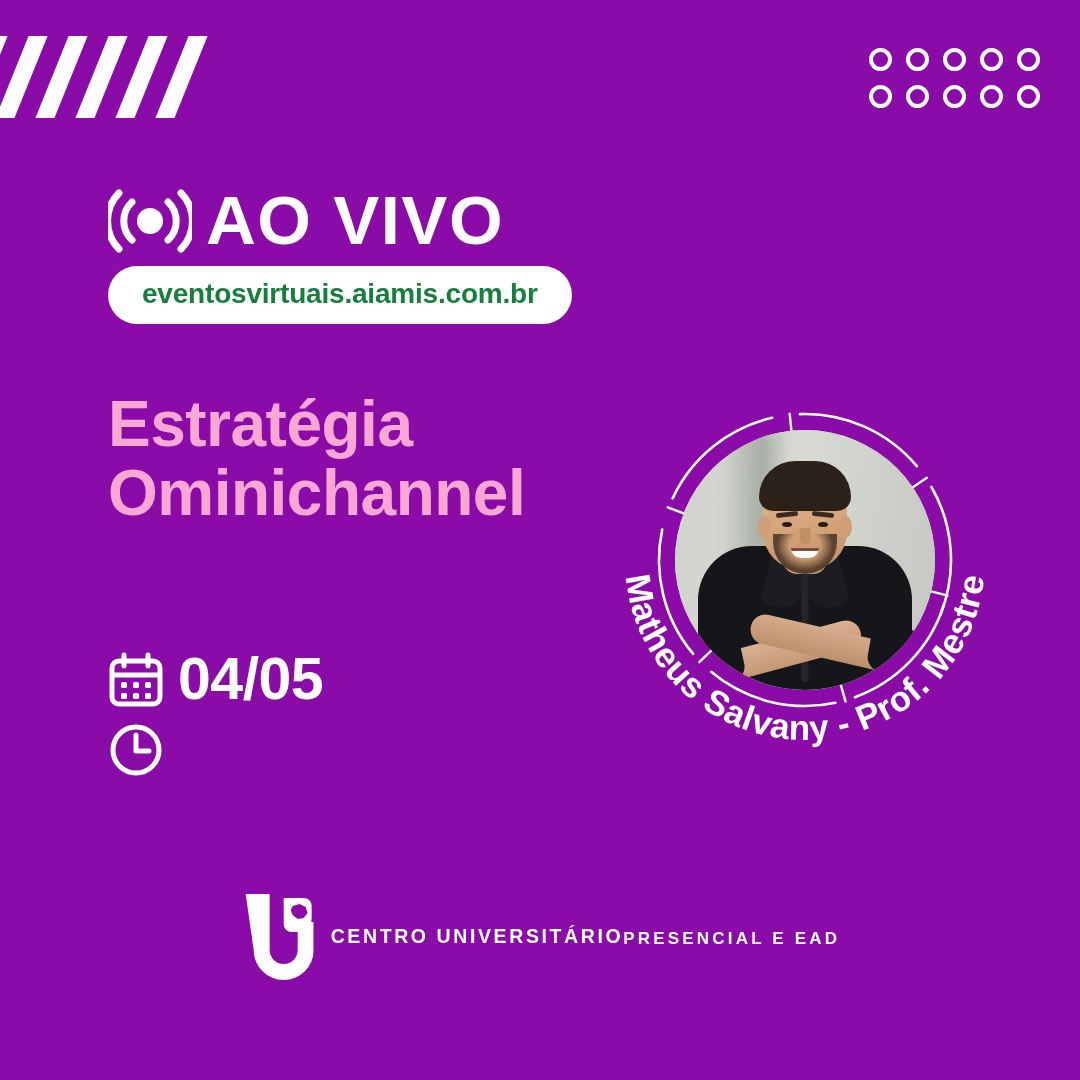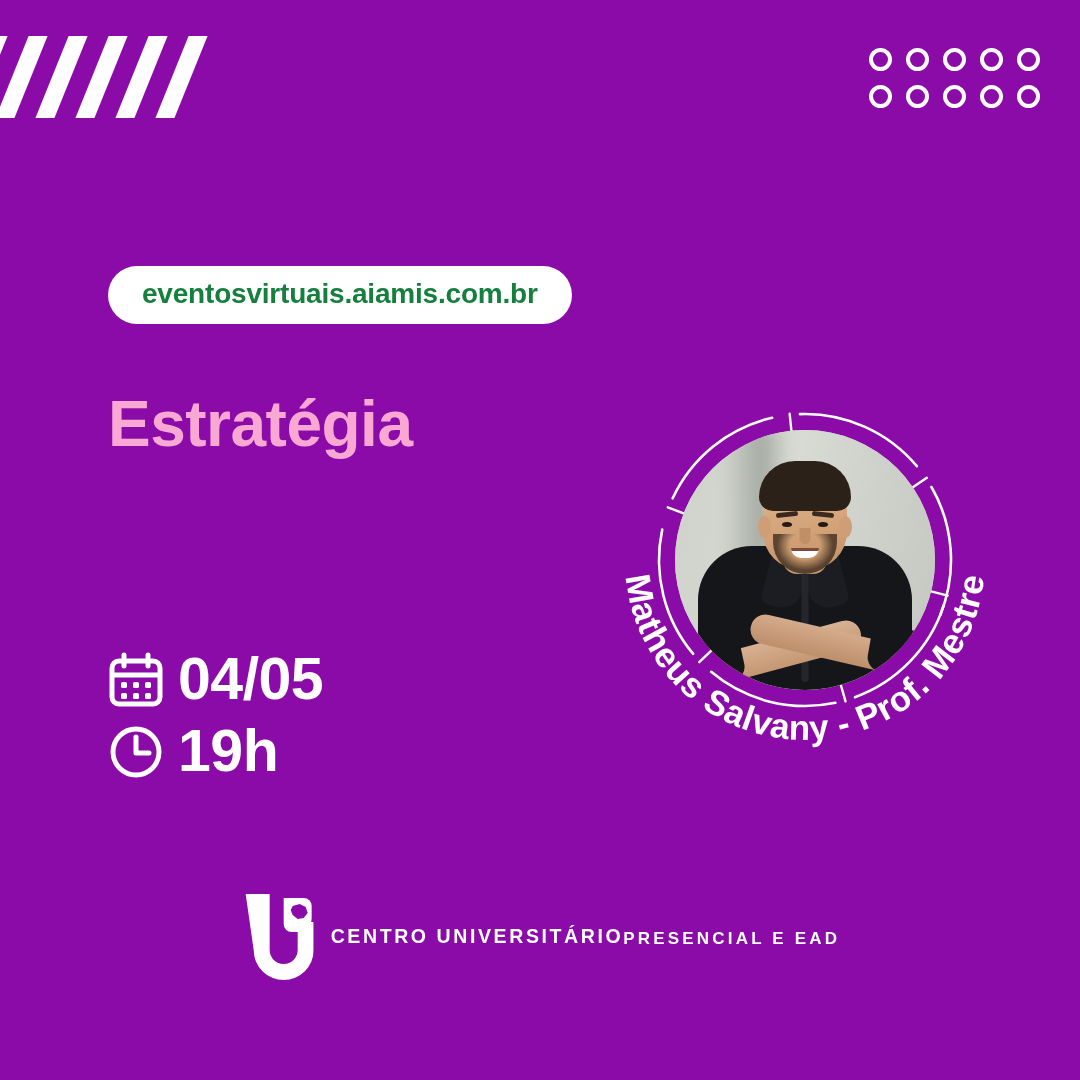--- a/index.html
+++ b/index.html
@@ -260,27 +260,38 @@
       <div class="ring" style="left: 74px; top: 0px;"></div>
       <div class="ring" style="left: 111px; top: 0px;"></div>
       <div class="ring" style="left: 148px; top: 0px;"></div>
       <div class="ring" style="left: 0px; top: 37px;"></div>
       <div class="ring" style="left: 37px; top: 37px;"></div>
       <div class="ring" style="left: 74px; top: 37px;"></div>
       <div class="ring" style="left: 111px; top: 37px;"></div>
       <div class="ring" style="left: 148px; top: 37px;"></div>
     </div>
 
+  <div class="live-row">
+    <svg class="bcast" viewBox="0 0 84 66">
+      <circle cx="42" cy="33" r="13" fill="#ffffff"></circle>
+      <path d="M24 14 A26 26 0 0 0 24 52" fill="none" stroke="#ffffff" stroke-width="7" stroke-linecap="round"></path>
+      <path d="M60 14 A26 26 0 0 1 60 52" fill="none" stroke="#ffffff" stroke-width="7" stroke-linecap="round"></path>
+      <path d="M11 5 A40 40 0 0 0 11 61" fill="none" stroke="#ffffff" stroke-width="7" stroke-linecap="round"></path>
+      <path d="M73 5 A40 40 0 0 1 73 61" fill="none" stroke="#ffffff" stroke-width="7" stroke-linecap="round"></path>
+    </svg>
+    <div class="live-label">AO VIVO</div>
+  </div>
 
   <div class="url-pill">
     <span>eventosvirtuais.aiamis.com.br</span>
   </div>
 
   <div class="title">
     <span class="l1">Estratégia</span>
+    <span class="l2">Ominichannel</span>
   </div>
 
   <div class="meta">
     <div class="meta-row">
       <svg class="meta-icon" viewBox="0 0 56 56">
         <rect x="4" y="9" width="48" height="43" rx="7" fill="none" stroke="#ffffff" stroke-width="5"></rect>
         <path d="M4 23 H52" stroke="#ffffff" stroke-width="5"></path>
         <path d="M16 3 V14 M40 3 V14" stroke="#ffffff" stroke-width="5" stroke-linecap="round"></path>
         <g fill="#ffffff">
           <rect x="13" y="30" width="6" height="6" rx="1.6"></rect>
@@ -291,21 +302,20 @@
           <rect x="37" y="41" width="6" height="6" rx="1.6"></rect>
         </g>
       </svg>
       <div class="meta-val">04/05</div>
     </div>
     <div class="meta-row">
       <svg class="meta-icon" viewBox="0 0 56 56">
         <circle cx="28" cy="28" r="23" fill="none" stroke="#ffffff" stroke-width="5"></circle>
         <path d="M28 13 V29 H41" fill="none" stroke="#ffffff" stroke-width="5" stroke-linecap="round" stroke-linejoin="round"></path>
       </svg>
-      <div class="meta-val">19h</div>
     </div>
   </div>
 
   <div class="speaker">
     <svg class="arcs" viewBox="0 0 500 500">
         <path d="M 388.8542513790924 295.11648117874233 A 146 146 0 0 1 299.93494092554766 387.1951226347426" fill="none" stroke="#ffffff" stroke-width="2.6" stroke-linecap="round"></path>
         <path d="M 280.3551068593929 392.8095497071356 A 146 146 0 0 1 156.15300898576527 361.8424886953708" fill="none" stroke="#ffffff" stroke-width="2.6" stroke-linecap="round"></path>
         <path d="M 138.15751130462922 343.84699101423473 A 146 146 0 0 1 107.19045029286437 219.64489314060717" fill="none" stroke="#ffffff" stroke-width="2.6" stroke-linecap="round"></path>
         <path d="M 117.6790630926491 188.2977337858579 A 146 146 0 0 1 217.15714606579567 107.74197054135567" fill="none" stroke="#ffffff" stroke-width="2.6" stroke-linecap="round"></path>
         <path d="M 244.90467348143477 104.08893925521204 A 146 146 0 0 1 361.8424886953708 156.1530089857652" fill="none" stroke="#ffffff" stroke-width="2.6" stroke-linecap="round"></path>

